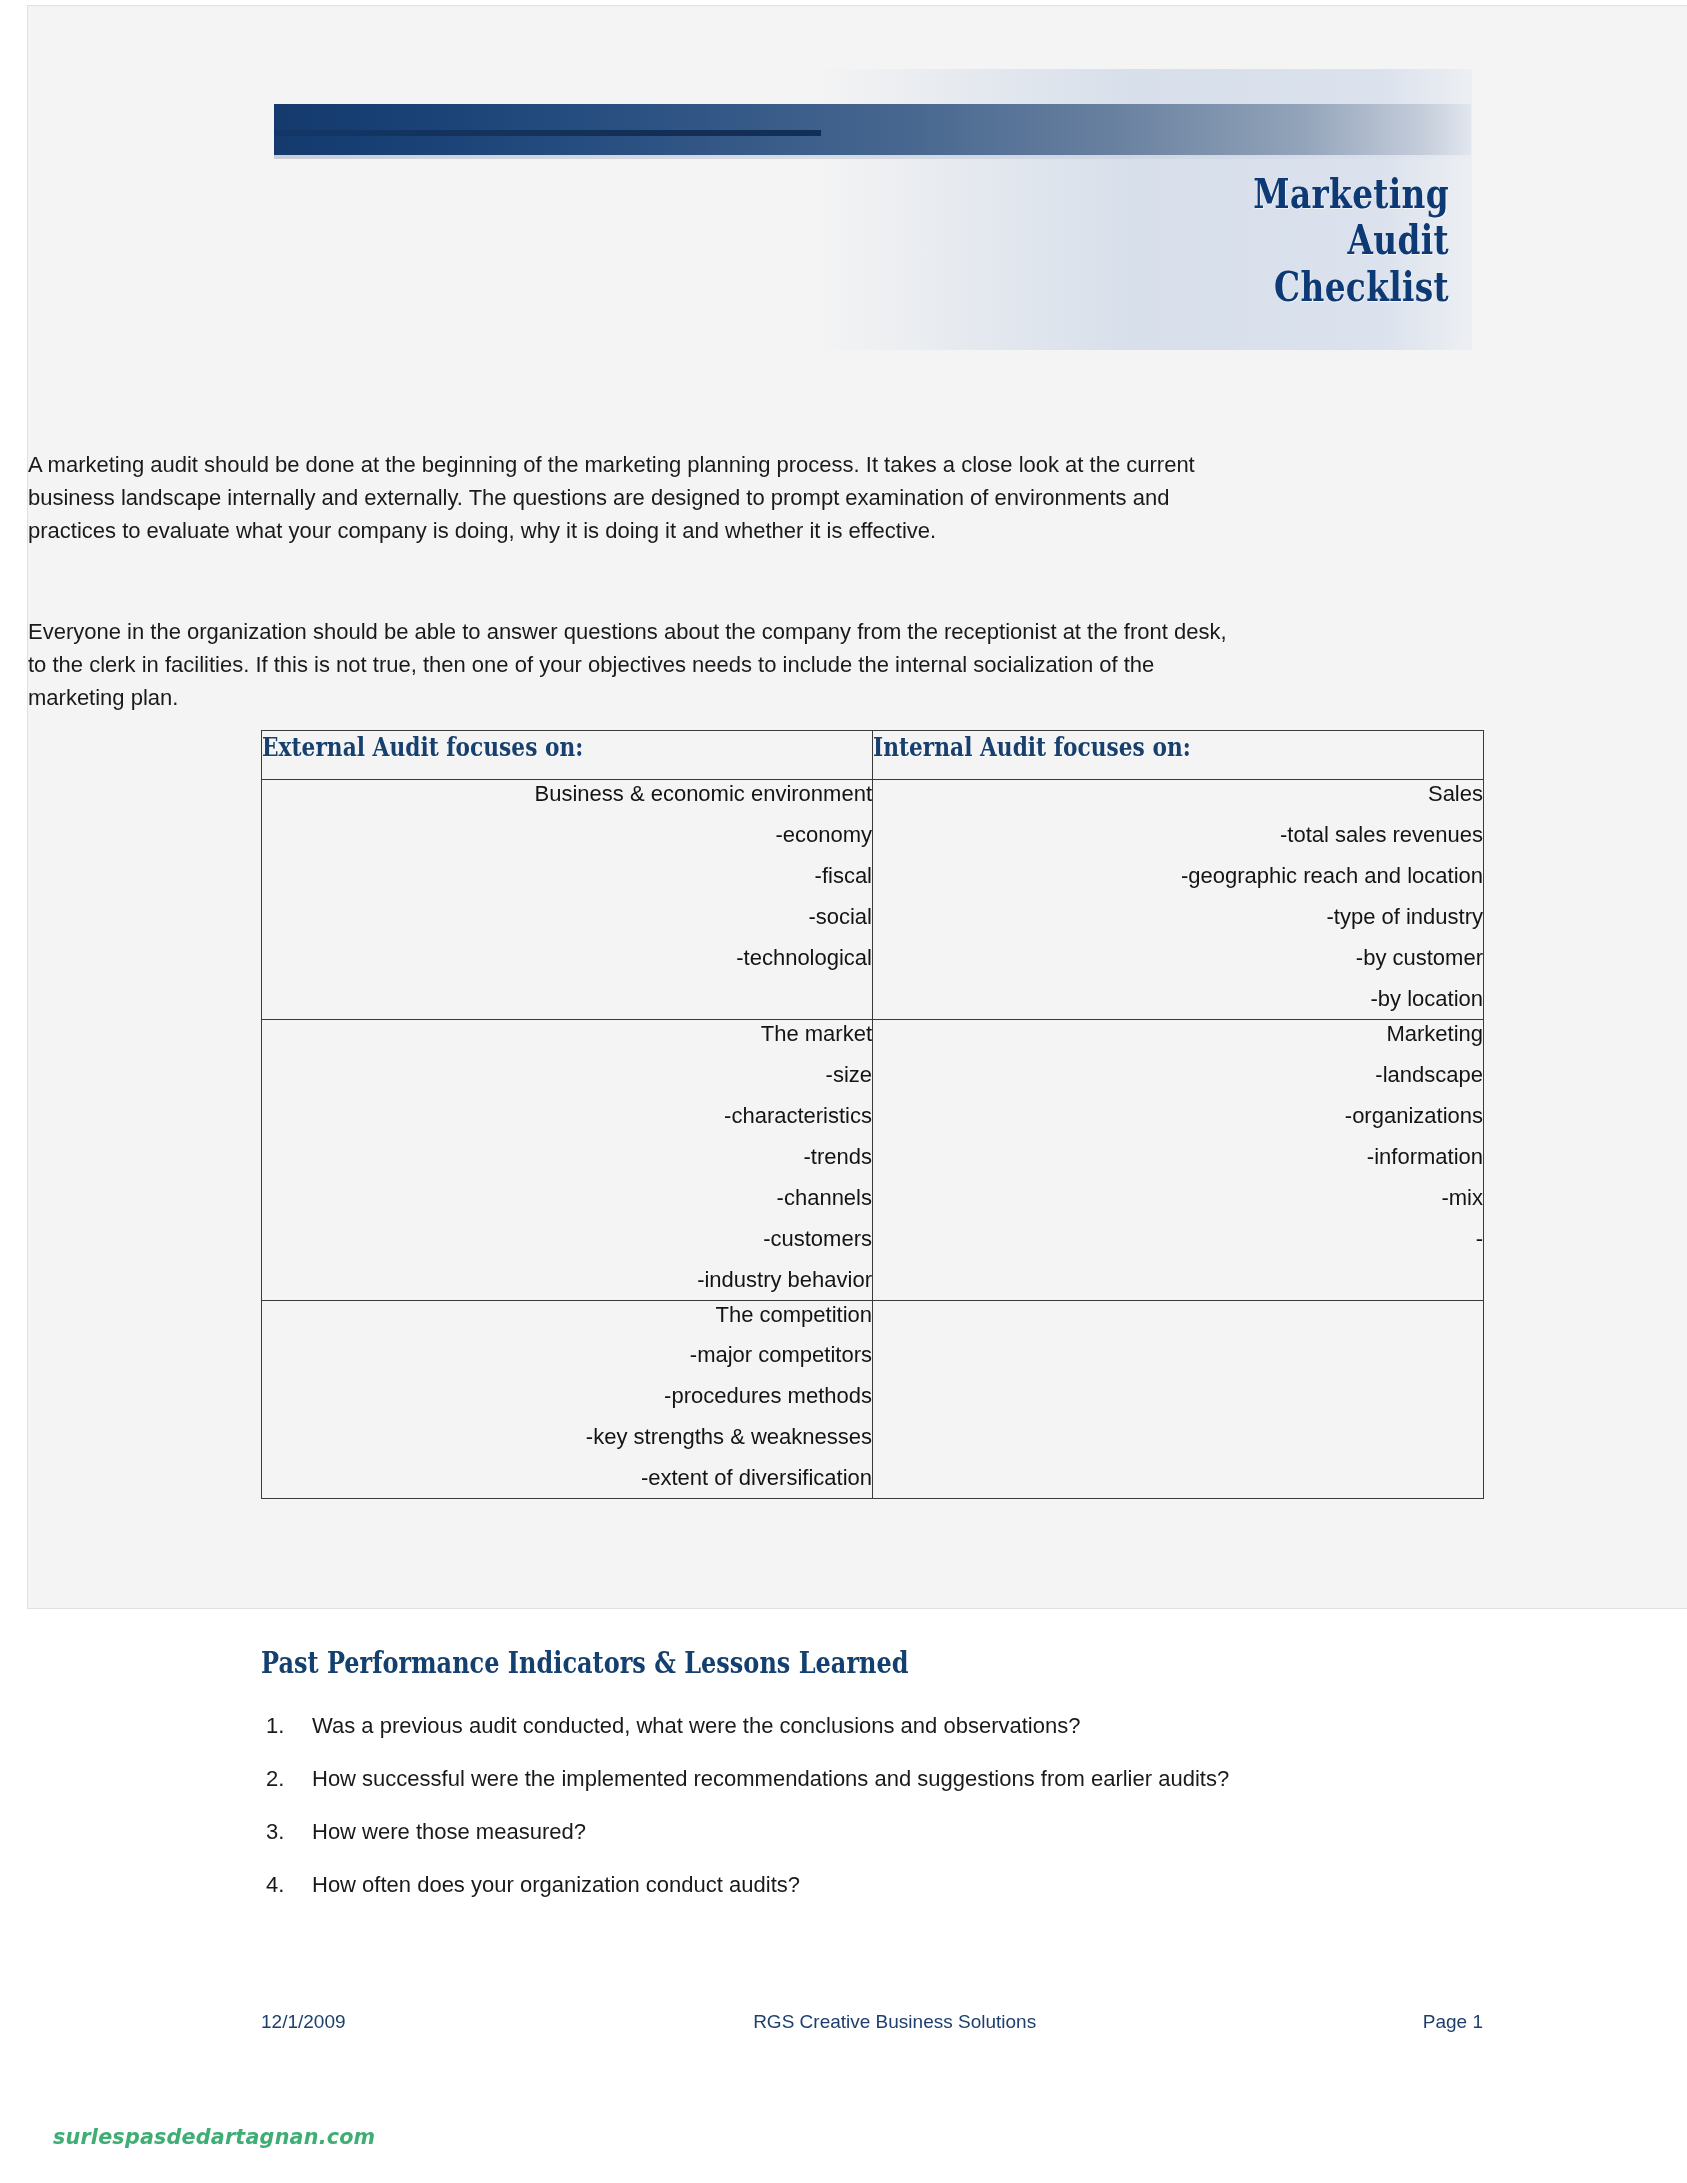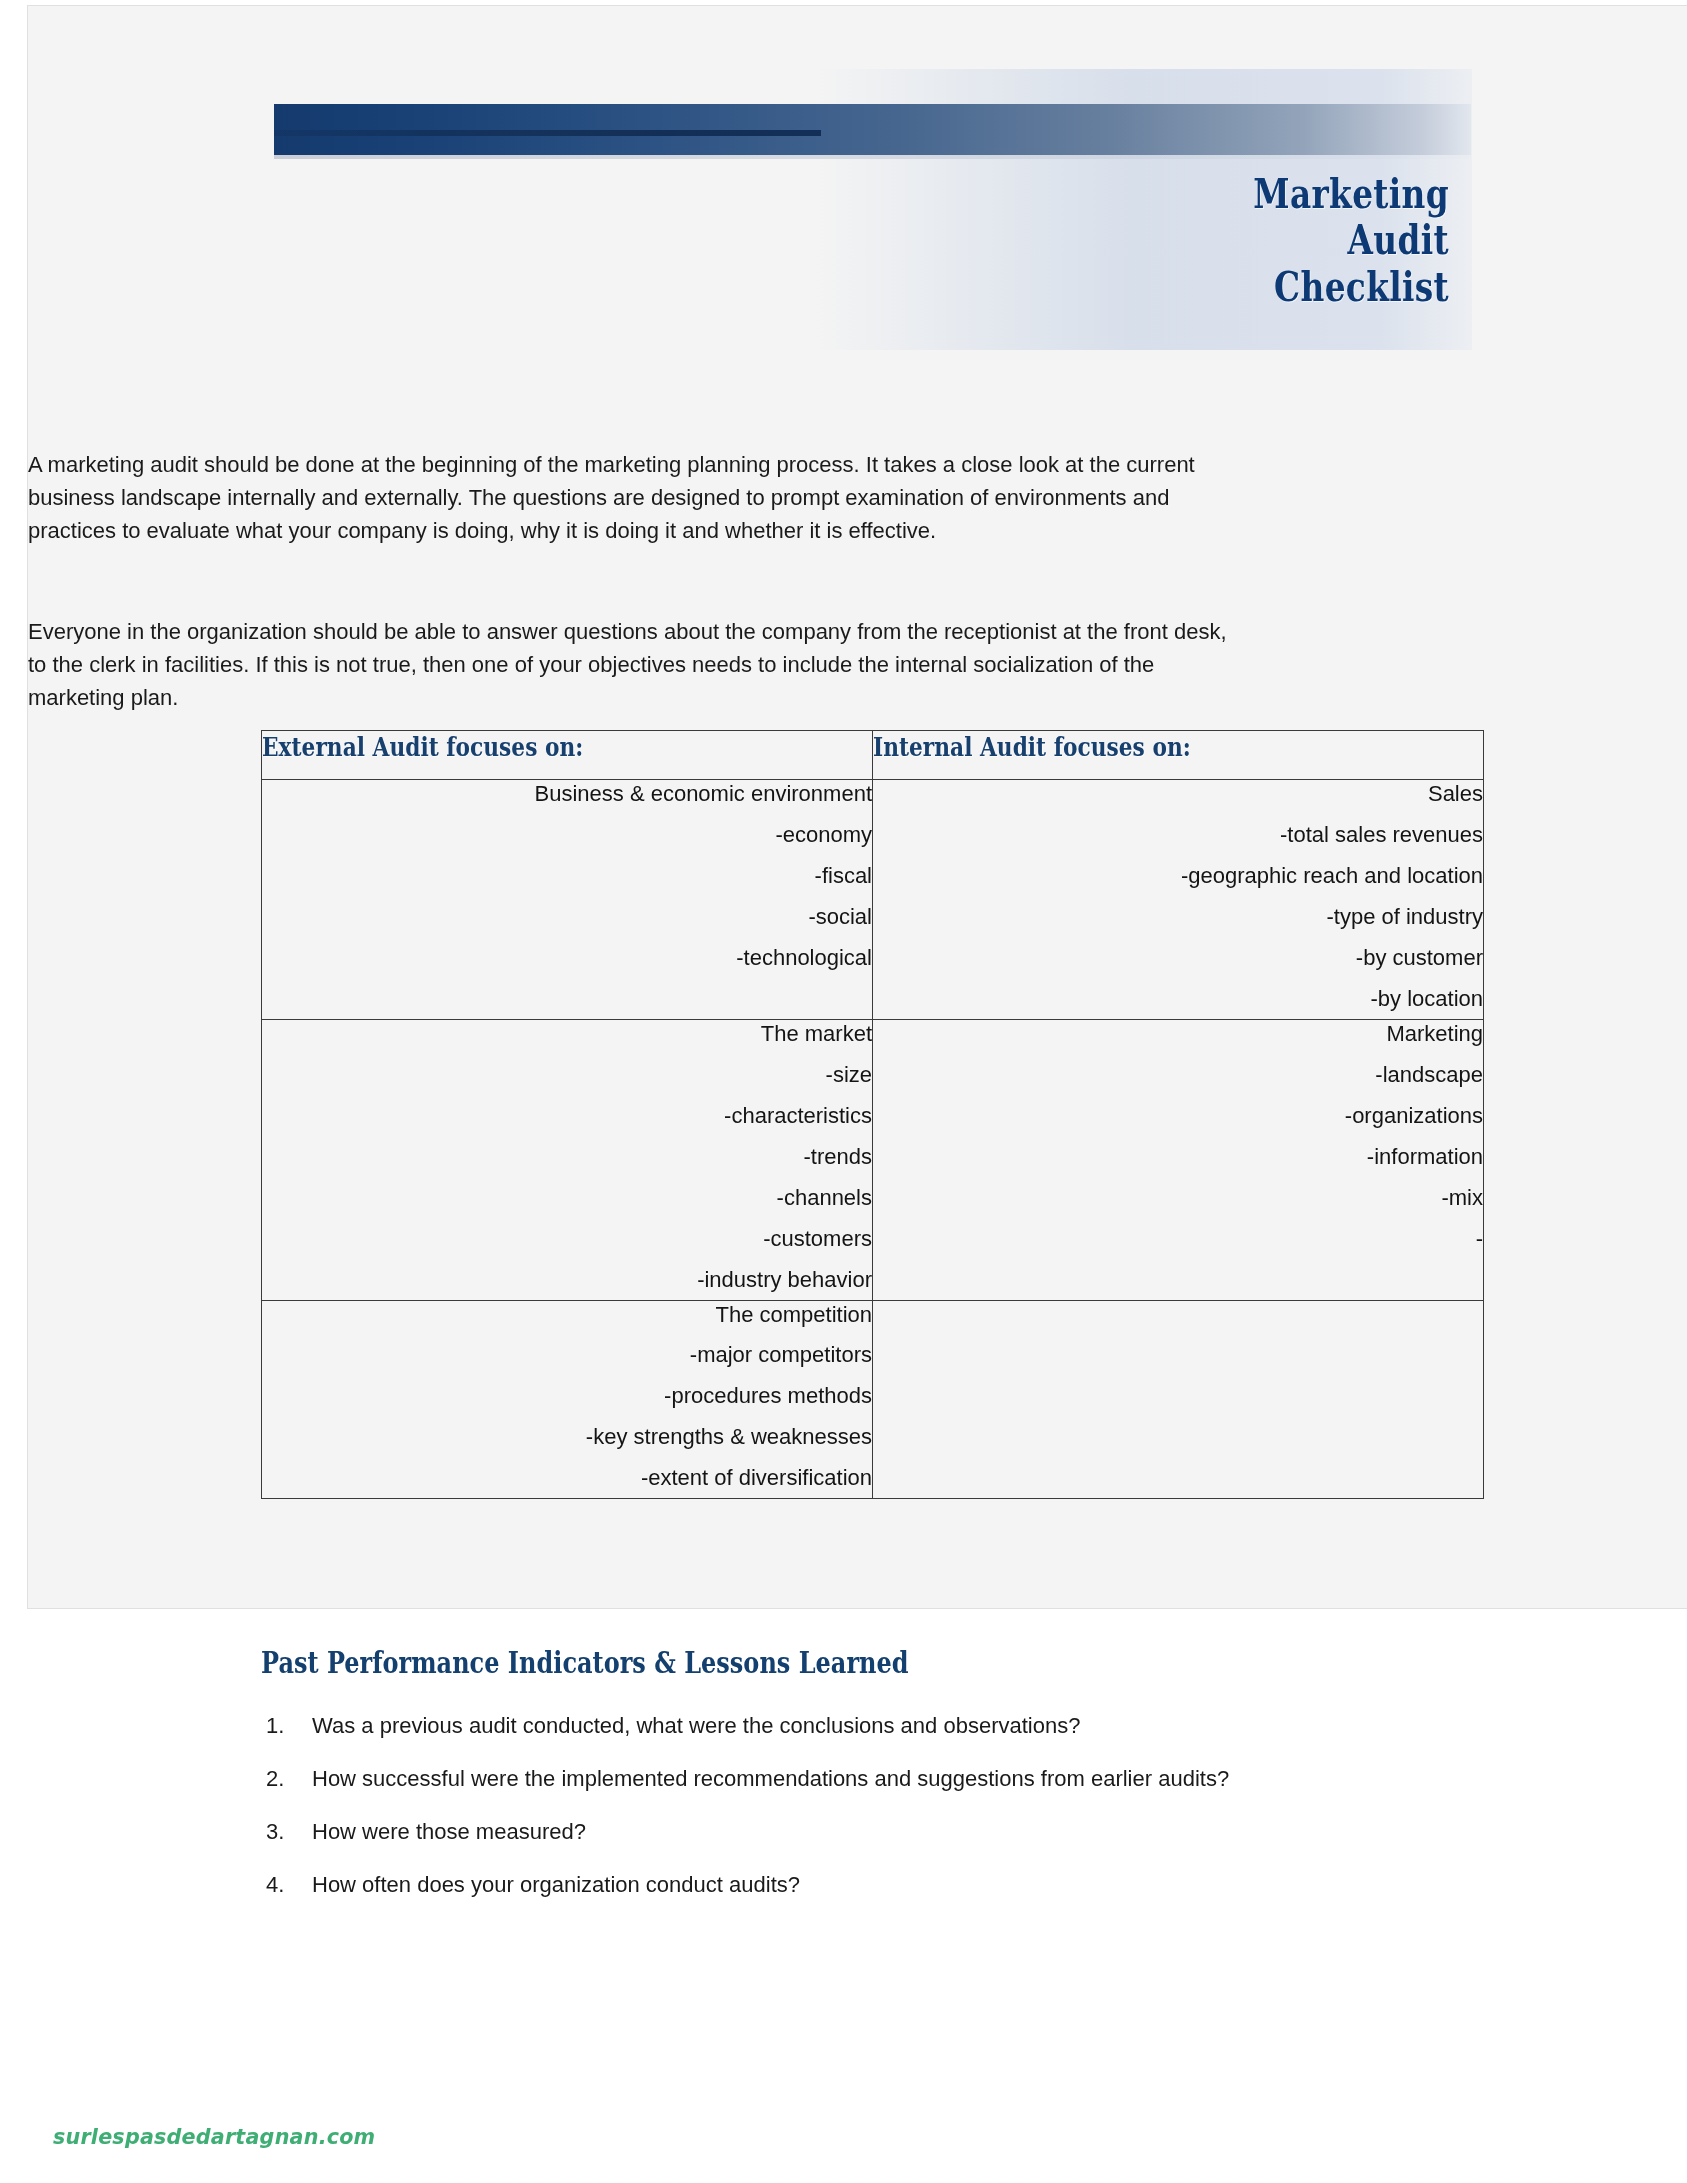--- a/index.html
+++ b/index.html
@@ -349,17 +349,22 @@
     <div class="q-row">
       <span class="q-num">3.</span>
       <span class="q-text">How were those measured?</span>
     </div>
     <div class="q-row">
       <span class="q-num">4.</span>
       <span class="q-text">How often does your organization conduct audits?</span>
     </div>
   </div>
 
+  <div class="footer">
+    <span>12/1/2009</span>
+    <span class="footer-center">RGS Creative Business Solutions</span>
+    <span>Page 1</span>
+  </div>
 
   <div class="watermark">surlespasdedartagnan.com</div>
 
 </div>
 
 
 </body></html>

